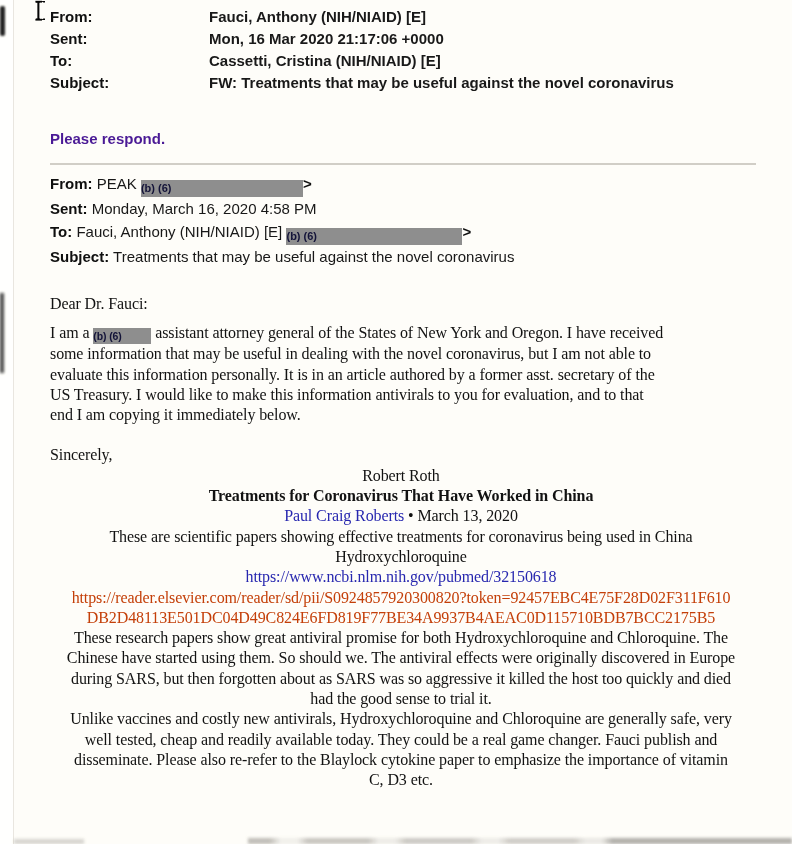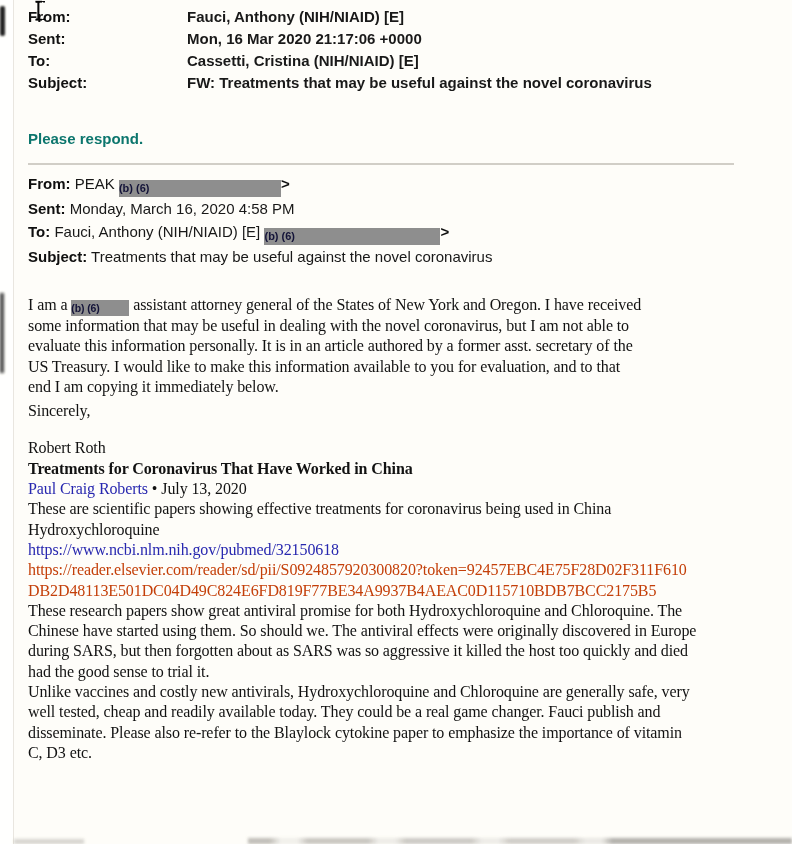--- a/index.html
+++ b/index.html
@@ -7,27 +7,27 @@
     position:relative;
     width:792px;height:844px;
     background:#faf9f5;
     overflow:hidden;
     filter:blur(0.35px) contrast(1.03);
     color:#171717;
   }
   .scan-strip{position:absolute;left:0;top:0;bottom:0;width:13px;background:#fdfdfa;border-right:1px solid #e6e3dd;}
   .edge-mark-a{position:absolute;left:0;top:6px;width:5px;height:30px;background:#262626;border-radius:2px;filter:blur(1px);}
   .edge-mark-b{position:absolute;left:0;top:293px;width:4px;height:80px;background:#4a4a4a;filter:blur(1.4px);}
-  .content{position:relative;padding:6px 40px 0 28px;}
+  .content{position:relative;padding:6px 40px 0 50px;}
 
   
   .hdr{display:grid;grid-template-columns:159px 1fr;font:bold 15px "Liberation Sans",sans-serif;line-height:22px;color:#141414;}
   .hdr .val{font-weight:bold;color:#1c1c1c;}
 
-  .please{margin-top:36px;font:bold 15px "Liberation Sans",sans-serif;color:#0f766e;}
+  .please{margin-top:36px;font:bold 15px "Liberation Sans",sans-serif;color:#4c1d95;}
 
   .divider{margin-top:16px;width:706px;border-top:2px solid #cfccc5;}
 
   .qhdr{margin-top:7px;font:15px "Liberation Sans",sans-serif;line-height:23px;color:#1b1b1b;}
   .qhdr b{color:#121212;}
 
   .redact{
     display:inline-block;vertical-align:-3px;height:17px;
     background:#8e8e8e;
     text-align:left;
@@ -35,23 +35,23 @@
     color:#16163a;line-height:17px;padding-right:3px;box-sizing:border-box;
   }
   .redact.w-from{width:162px;}
   .redact.w-to{width:176px;}
   .redact.w-body{width:58px;height:16px;vertical-align:-2px;font-size:10.5px;line-height:16px;}
 
   
   .letter{font:16px "Liberation Serif",serif;line-height:20.3px;color:#151515;letter-spacing:-0.1px;}
   .letter .ln{white-space:nowrap;}
   .greeting{margin-top:26px;}
-  .para1{margin-top:27px;}
-  .closing{margin-top:4px;}
-  .sig{margin-top:17px;}
+  .para1{margin-top:9px;}
+  .closing{margin-top:20px;}
+  .sig{text-align:center;}
   .art-title{font-weight:bold;}
   a.doclink{color:#2a2aae;cursor:pointer;}
   a.doclink.purple{color:#c2410c;}
 
   
   .ibeam{position:absolute;left:33px;top:0px;width:15px;height:22px;z-index:5;}
 
   
   .cutoff{
     position:absolute;bottom:0;left:248px;right:0;height:6px;
@@ -115,41 +115,42 @@
         <span>Fauci, Anthony (NIH/NIAID) [E]</span>
         <span class="redact w-to">(b) (6)</span><b>&gt;</b>
       </div>
       <div>
         <b>Subject:</b>
         <span>Treatments that may be useful against the novel coronavirus</span>
       </div>
     </div>
 
     <div class="letter">
+      <div class="ln greeting">Dear Dr. Fauci:</div>
 
       <div class="para1">
         <div class="ln">
           <span>I am a</span>
           <span class="redact w-body">(b) (6)</span>
           <span>assistant attorney general of the States of New York and Oregon.  I have received</span>
         </div>
         <div class="ln">some information that may be useful in dealing with the novel coronavirus, but I am not able to</div>
         <div class="ln">evaluate this information personally.  It is in an article authored by a former asst. secretary of the</div>
-        <div class="ln">US Treasury.  I would like to make this information available to you for evaluation, and to that</div>
+        <div class="ln">US Treasury.  I would like to make this information antivirals to you for evaluation, and to that</div>
         <div class="ln">end I am copying it immediately below.</div>
       </div>
 
       <div class="ln closing">Sincerely,</div>
 
       <div class="sig">
         <div class="ln">Robert Roth</div>
 
         <div class="ln art-title">Treatments for Coronavirus That Have Worked in China</div>
         <div class="ln">
-          <a class="doclink">Paul Craig Roberts</a><span> • July 13, 2020</span>
+          <a class="doclink">Paul Craig Roberts</a><span> • March 13, 2020</span>
         </div>
         <div class="ln">These are scientific papers showing effective treatments for coronavirus being used in China</div>
         <div class="ln">Hydroxychloroquine</div>
         <div class="ln"><a class="doclink">https://www.ncbi.nlm.nih.gov/pubmed/32150618</a></div>
         <div class="ln"><a class="doclink purple">https://reader.elsevier.com/reader/sd/pii/S0924857920300820?token=92457EBC4E75F28D02F311F610</a></div>
         <div class="ln"><a class="doclink purple">DB2D48113E501DC04D49C824E6FD819F77BE34A9937B4AEAC0D115710BDB7BCC2175B5</a></div>
         <div class="ln">These research papers show great antiviral promise for both Hydroxychloroquine and Chloroquine. The</div>
         <div class="ln">Chinese have started using them. So should we. The antiviral effects were originally discovered in Europe</div>
         <div class="ln">during SARS, but then forgotten about as SARS was so aggressive it killed the host too quickly and died</div>
         <div class="ln">had the good sense to trial it.</div>

